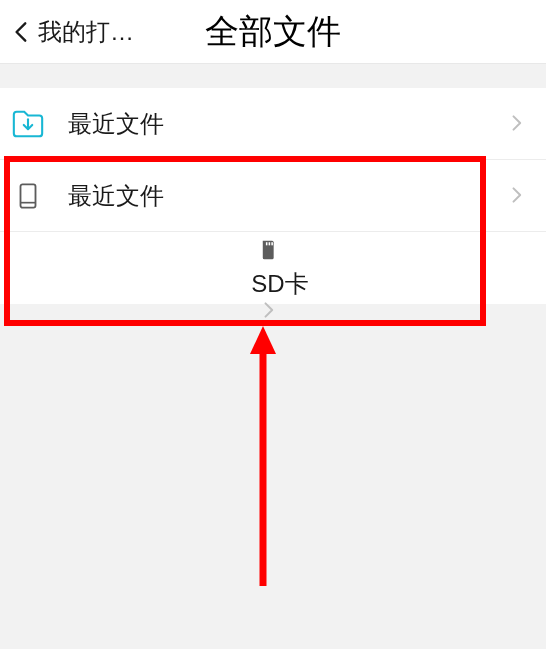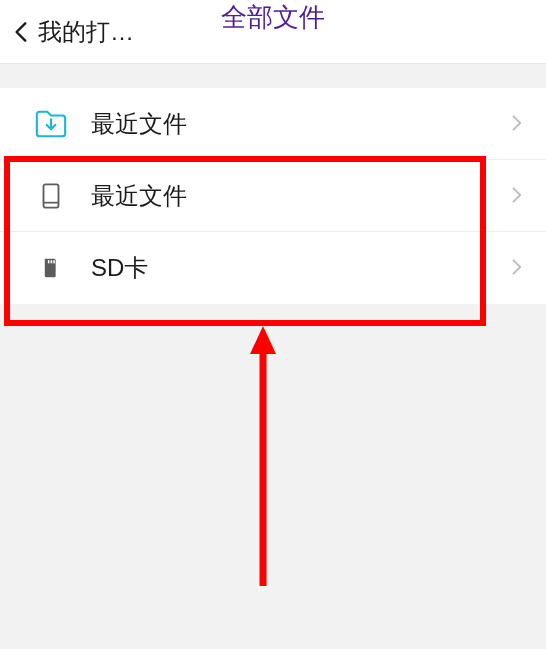--- a/index.html
+++ b/index.html
@@ -8,21 +8,21 @@
       height: 649px;
       background: #f2f2f2;
       font-family: -apple-system, "Helvetica Neue", Arial, sans-serif;
       position: relative;
       overflow: hidden;
     }
     .header {
       height: 64px;
       background: #fff;
       display: flex;
-      align-items: flex-start;
+      align-items: center;
       position: relative;
       border-bottom: 1px solid #e8e8e8;
     }
     .back-wrap {
       display: flex;
       align-items: center;
       padding-left: 8px;
       height: 100%;
       cursor: pointer;
     }
@@ -35,41 +35,41 @@
     }
     .back-label {
       font-size: 24px;
       color: #1a1a1a;
       margin-left: 2px;
     }
     .header-title {
       position: absolute;
       left: 50%;
       transform: translateX(-50%);
-      font-size: 26px;
-      color: #4c1d95;
+      font-size: 34px;
+      color: #000000;
       font-weight: 400;
     }
     .spacer-top {
       height: 24px;
       background: #f2f2f2;
     }
     .list {
       background: #fff;
     }
     .list-item {
       height: 72px;
       display: flex;
       align-items: center;
-      padding: 0 18px 0 33px;
+      padding: 0 18px 0 10px;
       border-bottom: 1px solid #ececec;
       cursor: pointer;
       background: #fff;
     }
-    .list-item:last-child { border-bottom: none; }
+    .list-item:last-child { border-bottom: none; flex-direction: column; }
     .item-icon {
       width: 36px;
       height: 36px;
       display: flex;
       align-items: center;
       justify-content: center;
       flex-shrink: 0;
     }
     .item-label {
       font-size: 24px;

